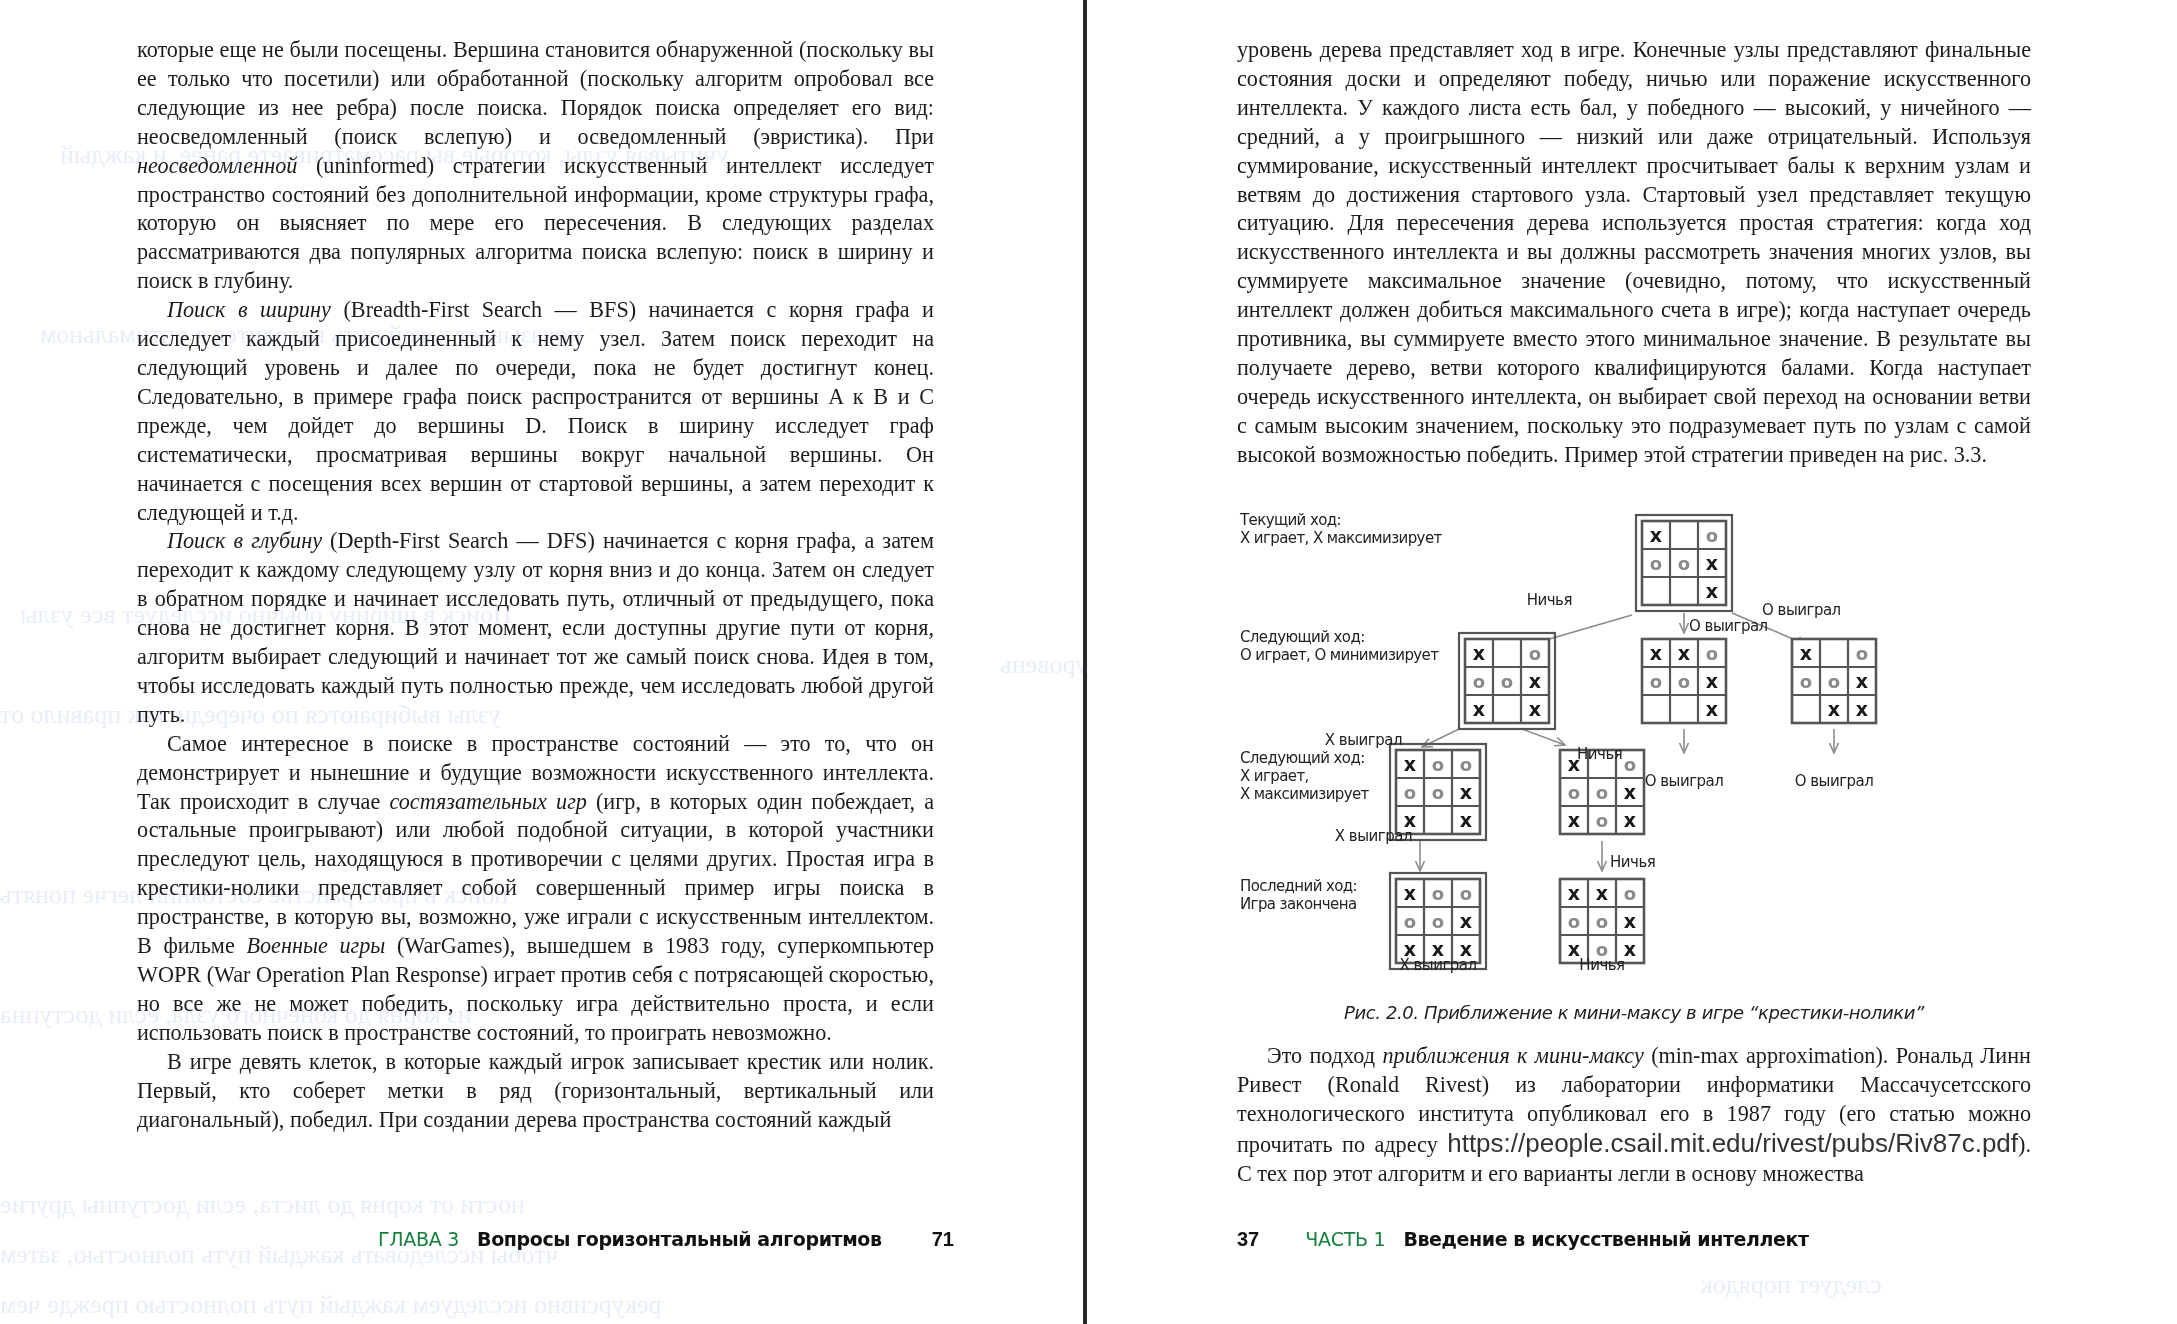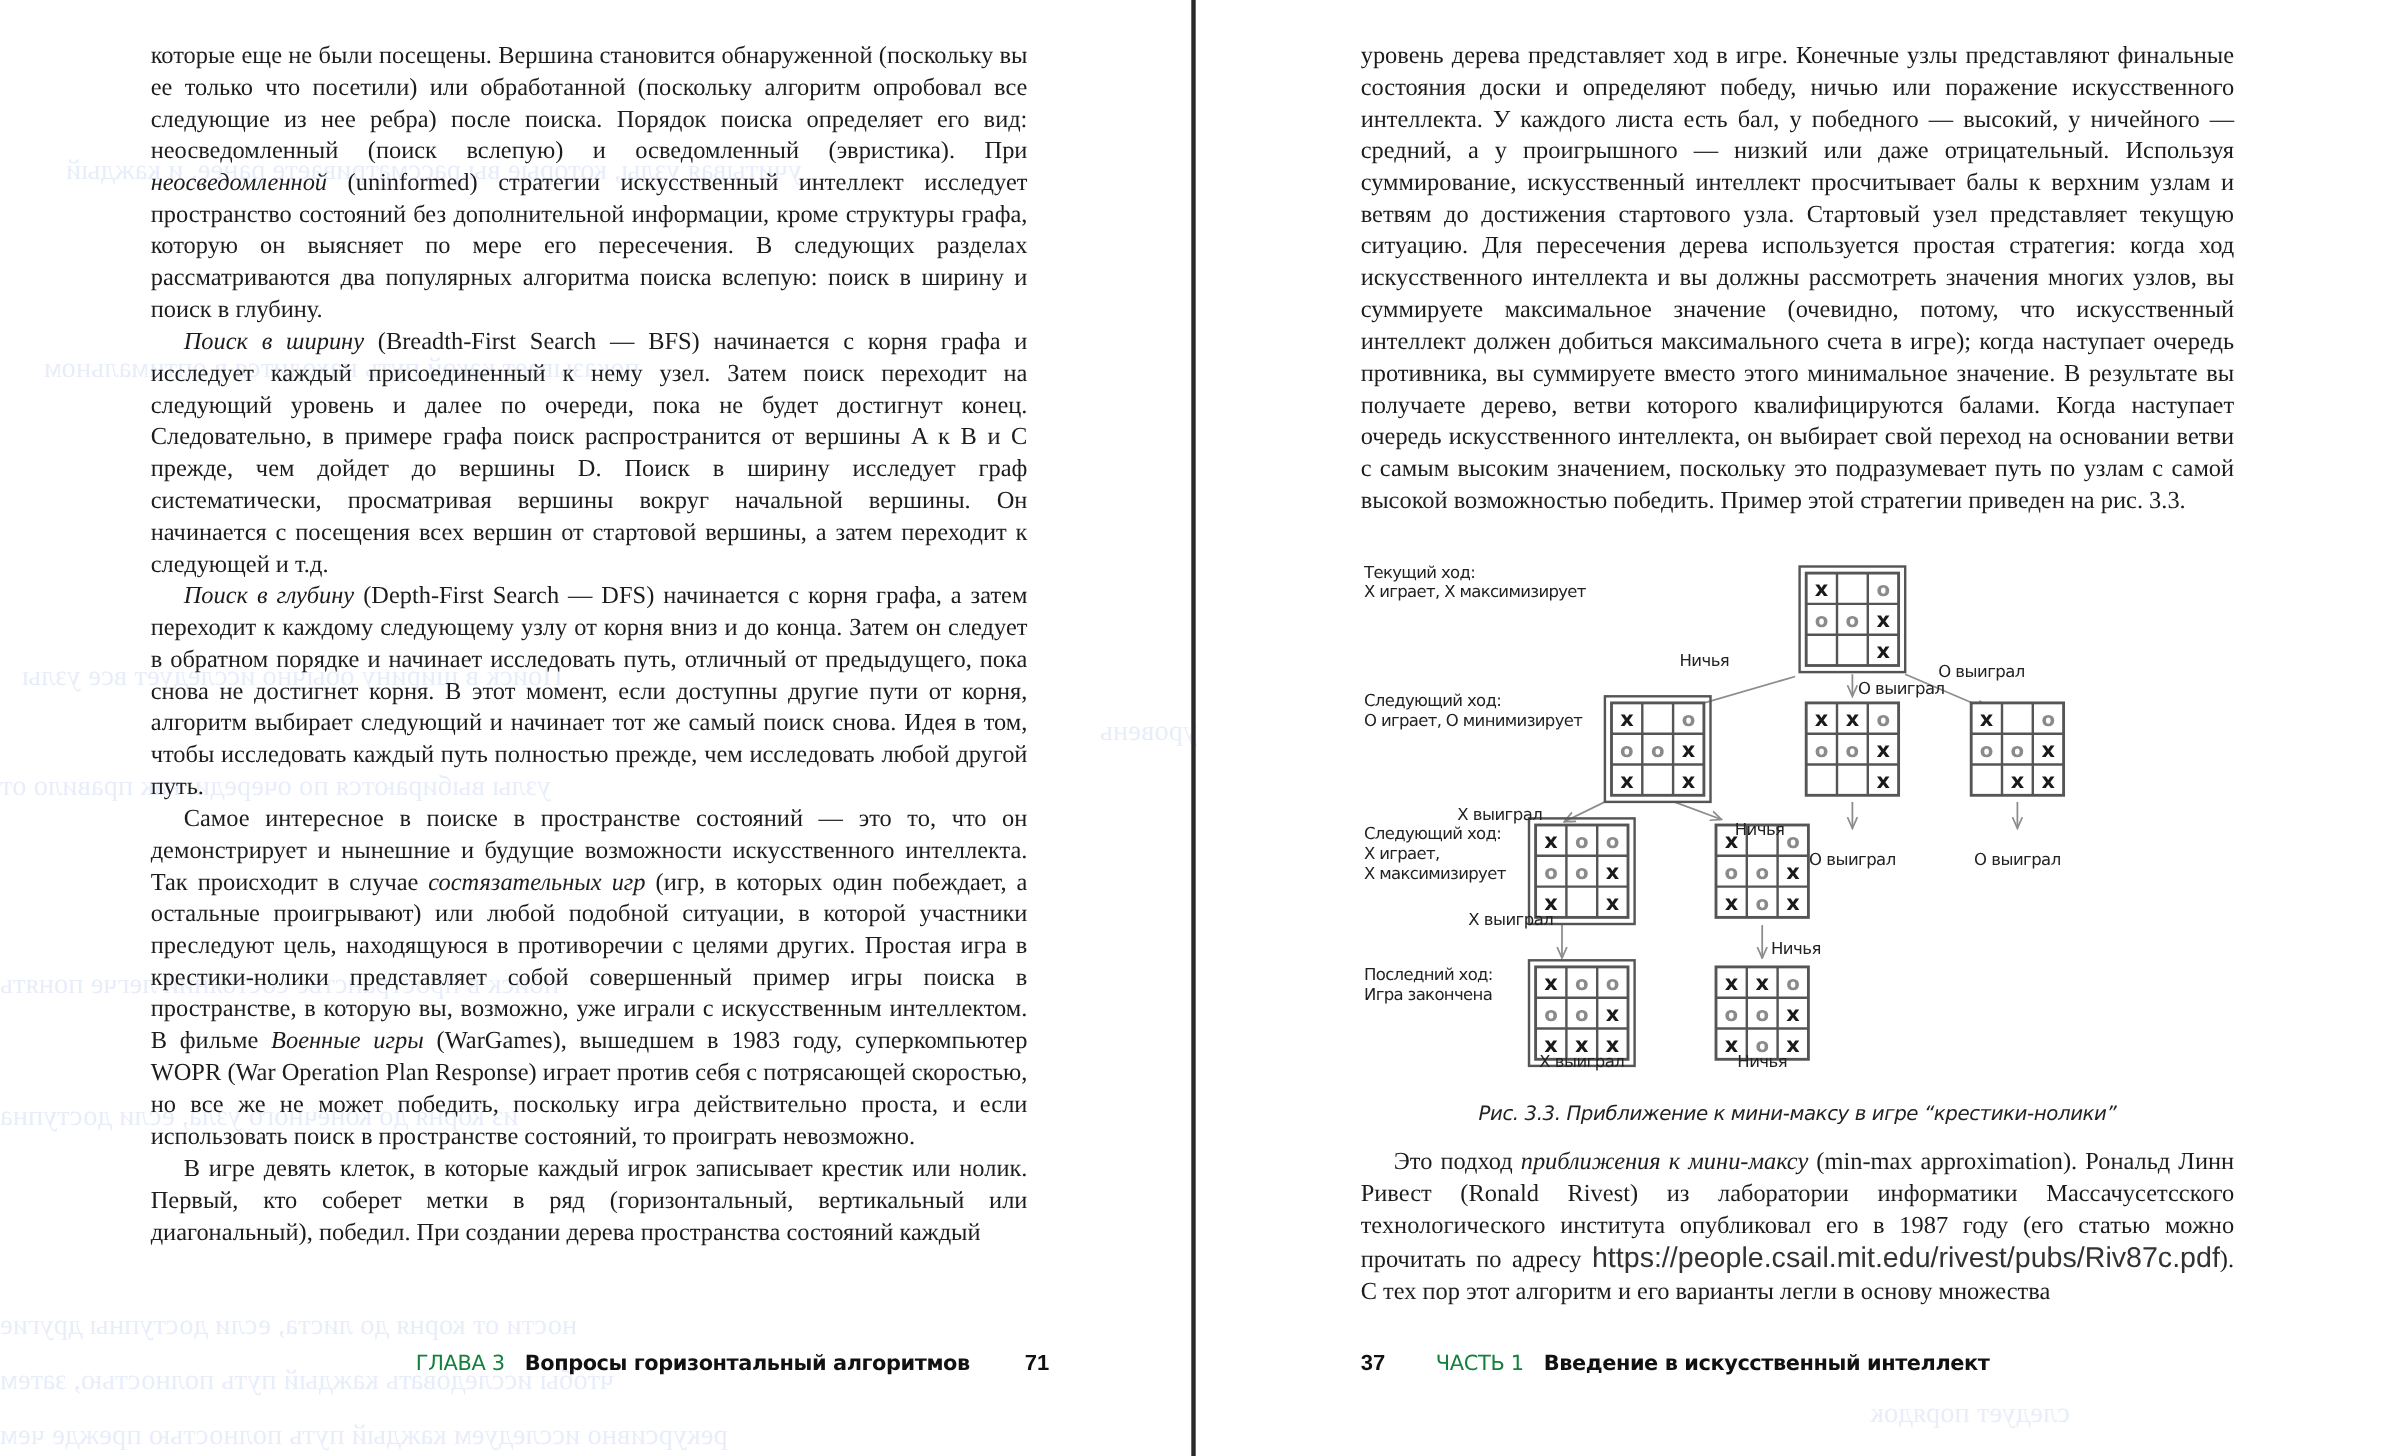--- a/index.html
+++ b/index.html
@@ -244,13 +244,13 @@
         <text x="355" y="254" text-anchor="start" font-size="15" fill="#222" letter-spacing="-0.5">Ничья</text>
         <text x="462" y="281" text-anchor="middle" font-size="15" fill="#222" letter-spacing="-0.5">O выиграл</text>
         <text x="612" y="281" text-anchor="middle" font-size="15" fill="#222" letter-spacing="-0.5">O выиграл</text>
         <text x="190" y="336" text-anchor="end" font-size="15" fill="#222" letter-spacing="-0.5">X выиграл</text>
         <text x="388" y="362" text-anchor="start" font-size="15" fill="#222" letter-spacing="-0.5">Ничья</text>
         <text x="216" y="465" text-anchor="middle" font-size="15" fill="#222" letter-spacing="-0.5">X выиграл</text>
         <text x="380" y="465" text-anchor="middle" font-size="15" fill="#222" letter-spacing="-0.5">Ничья</text>
       </g>
   </svg>
 </div>
-<div class="caption">Рис. 3.3. Приближение к мини-максу в игре “крестики-нолики”</div>
+<div class="caption">Рис. 2.0. Приближение к мини-максу в игре “крестики-нолики”</div>
 
 </body></html>

